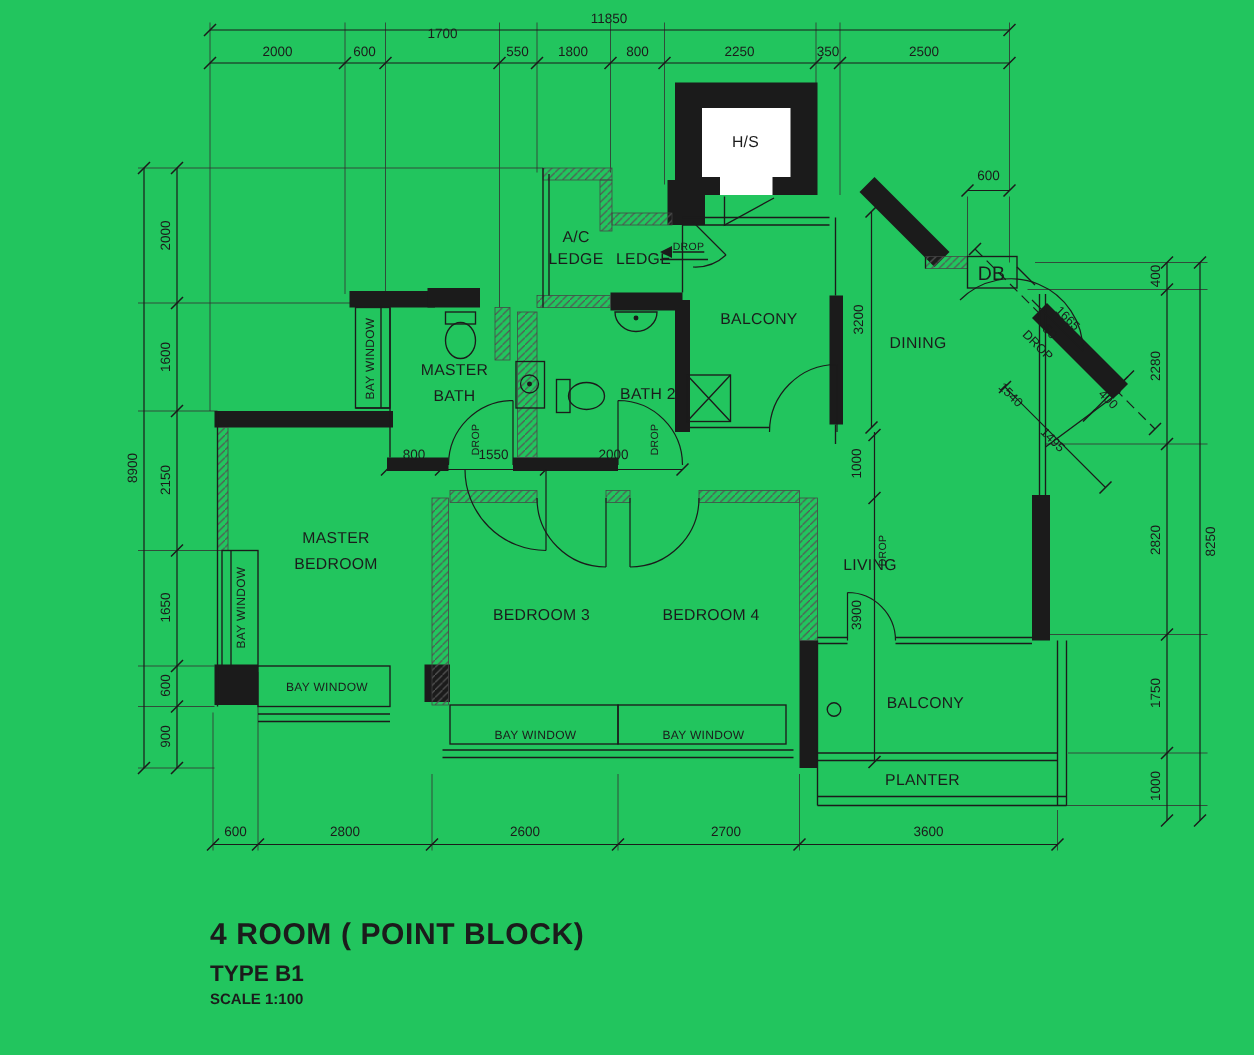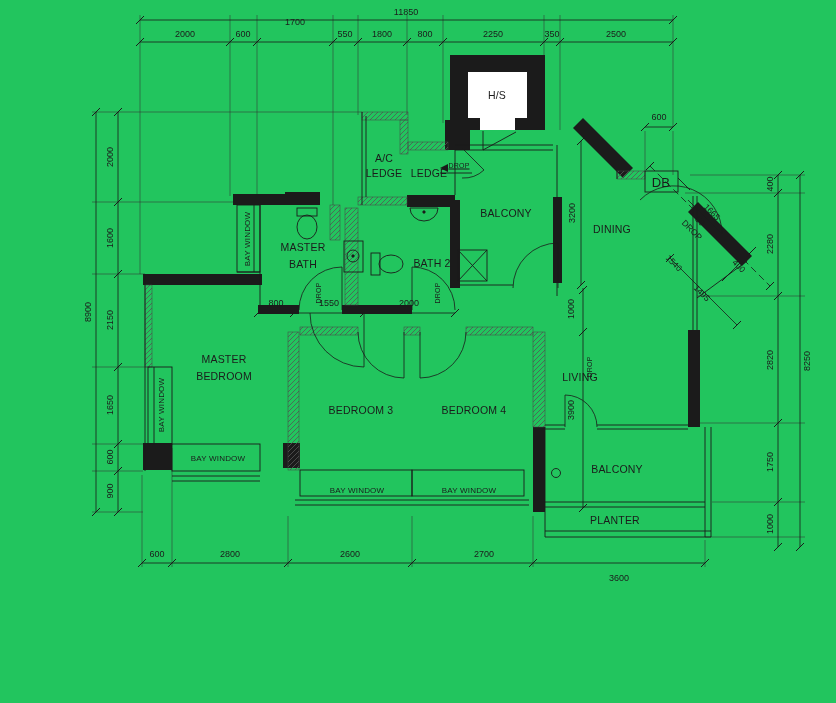--- a/index.html
+++ b/index.html
@@ -195,21 +195,21 @@
     <span class="lbl dim v" style="left:770px;top:244px">2280</span>
     <span class="lbl dim v" style="left:770px;top:360px">2820</span>
     <span class="lbl dim v" style="left:770px;top:462px">1750</span>
     <span class="lbl dim v" style="left:770px;top:524px">1000</span>
     <span class="lbl dim v" style="left:807px;top:361px">8250</span>
 
     <span class="lbl dim" style="left:157px;top:554px">600</span>
     <span class="lbl dim" style="left:230px;top:554px">2800</span>
     <span class="lbl dim" style="left:350px;top:554px">2600</span>
     <span class="lbl dim" style="left:484px;top:554px">2700</span>
-    <span class="lbl dim" style="left:619px;top:578px">3600</span>
+    <span class="lbl dim" style="left:619px;top:554px">3600</span>
 
     <span class="lbl dim" style="left:276px;top:303px">800</span>
     <span class="lbl dim" style="left:329px;top:303px">1550</span>
     <span class="lbl dim" style="left:409px;top:303px">2000</span>
     <span class="lbl dim v" style="left:572px;top:213px">3200</span>
     <span class="lbl dim v" style="left:571px;top:309px">1000</span>
     <span class="lbl dim v" style="left:571px;top:410px">3900</span>
     <span class="lbl dim" style="left:659px;top:117px">600</span>
 
     <span class="lbl dim d45" style="left:712px;top:212px">1665</span>
@@ -242,13 +242,18 @@
     <span class="lbl bw" style="left:218px;top:458px">BAY WINDOW</span>
     <span class="lbl bw" style="left:357px;top:490px">BAY WINDOW</span>
     <span class="lbl bw" style="left:469px;top:490px">BAY WINDOW</span>
 
     <span class="lbl drop dropu" style="left:459px;top:165px">DROP</span>
     <span class="lbl dropv" style="left:318px;top:293px">DROP</span>
     <span class="lbl dropv" style="left:437px;top:293px">DROP</span>
     <span class="lbl dropv" style="left:589px;top:367px">DROP</span>
   </div>
 
+  <div id="titleblock">
+    <div id="title-main">4 ROOM ( POINT BLOCK)</div>
+    <div id="title-type">TYPE B1</div>
+    <div id="title-scale">SCALE 1:100</div>
+  </div>
 </div>
 
 </body></html>

